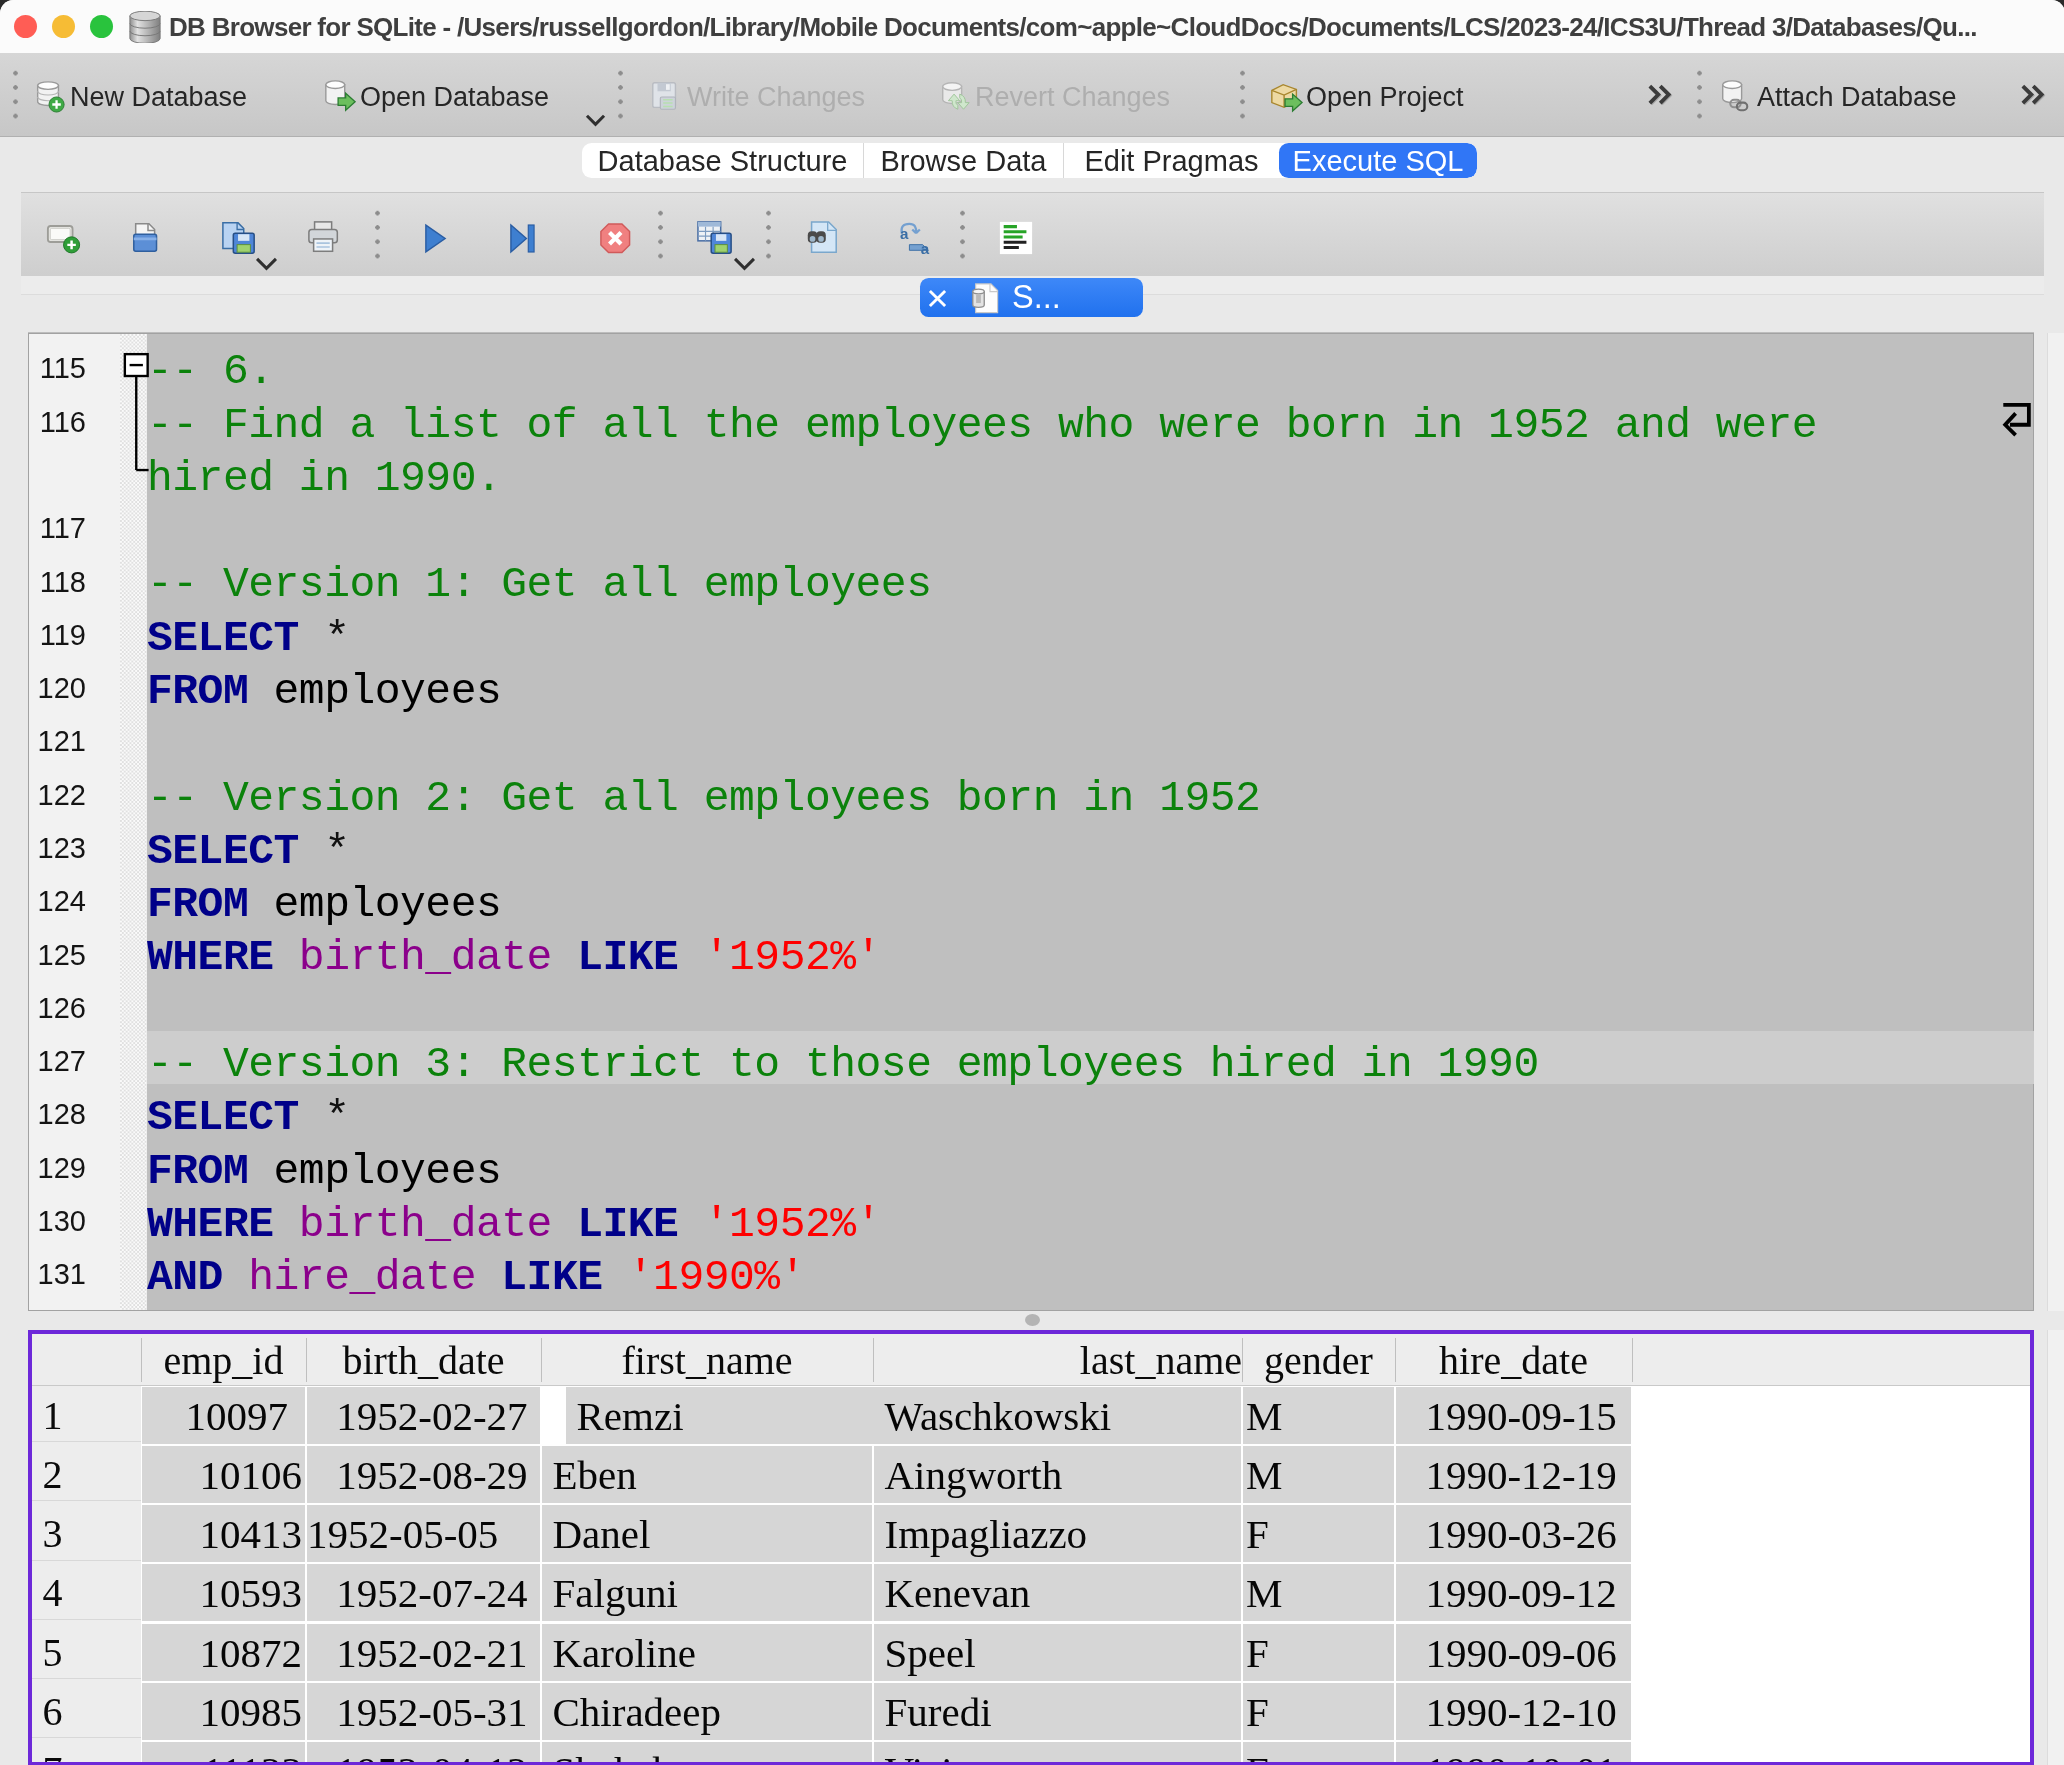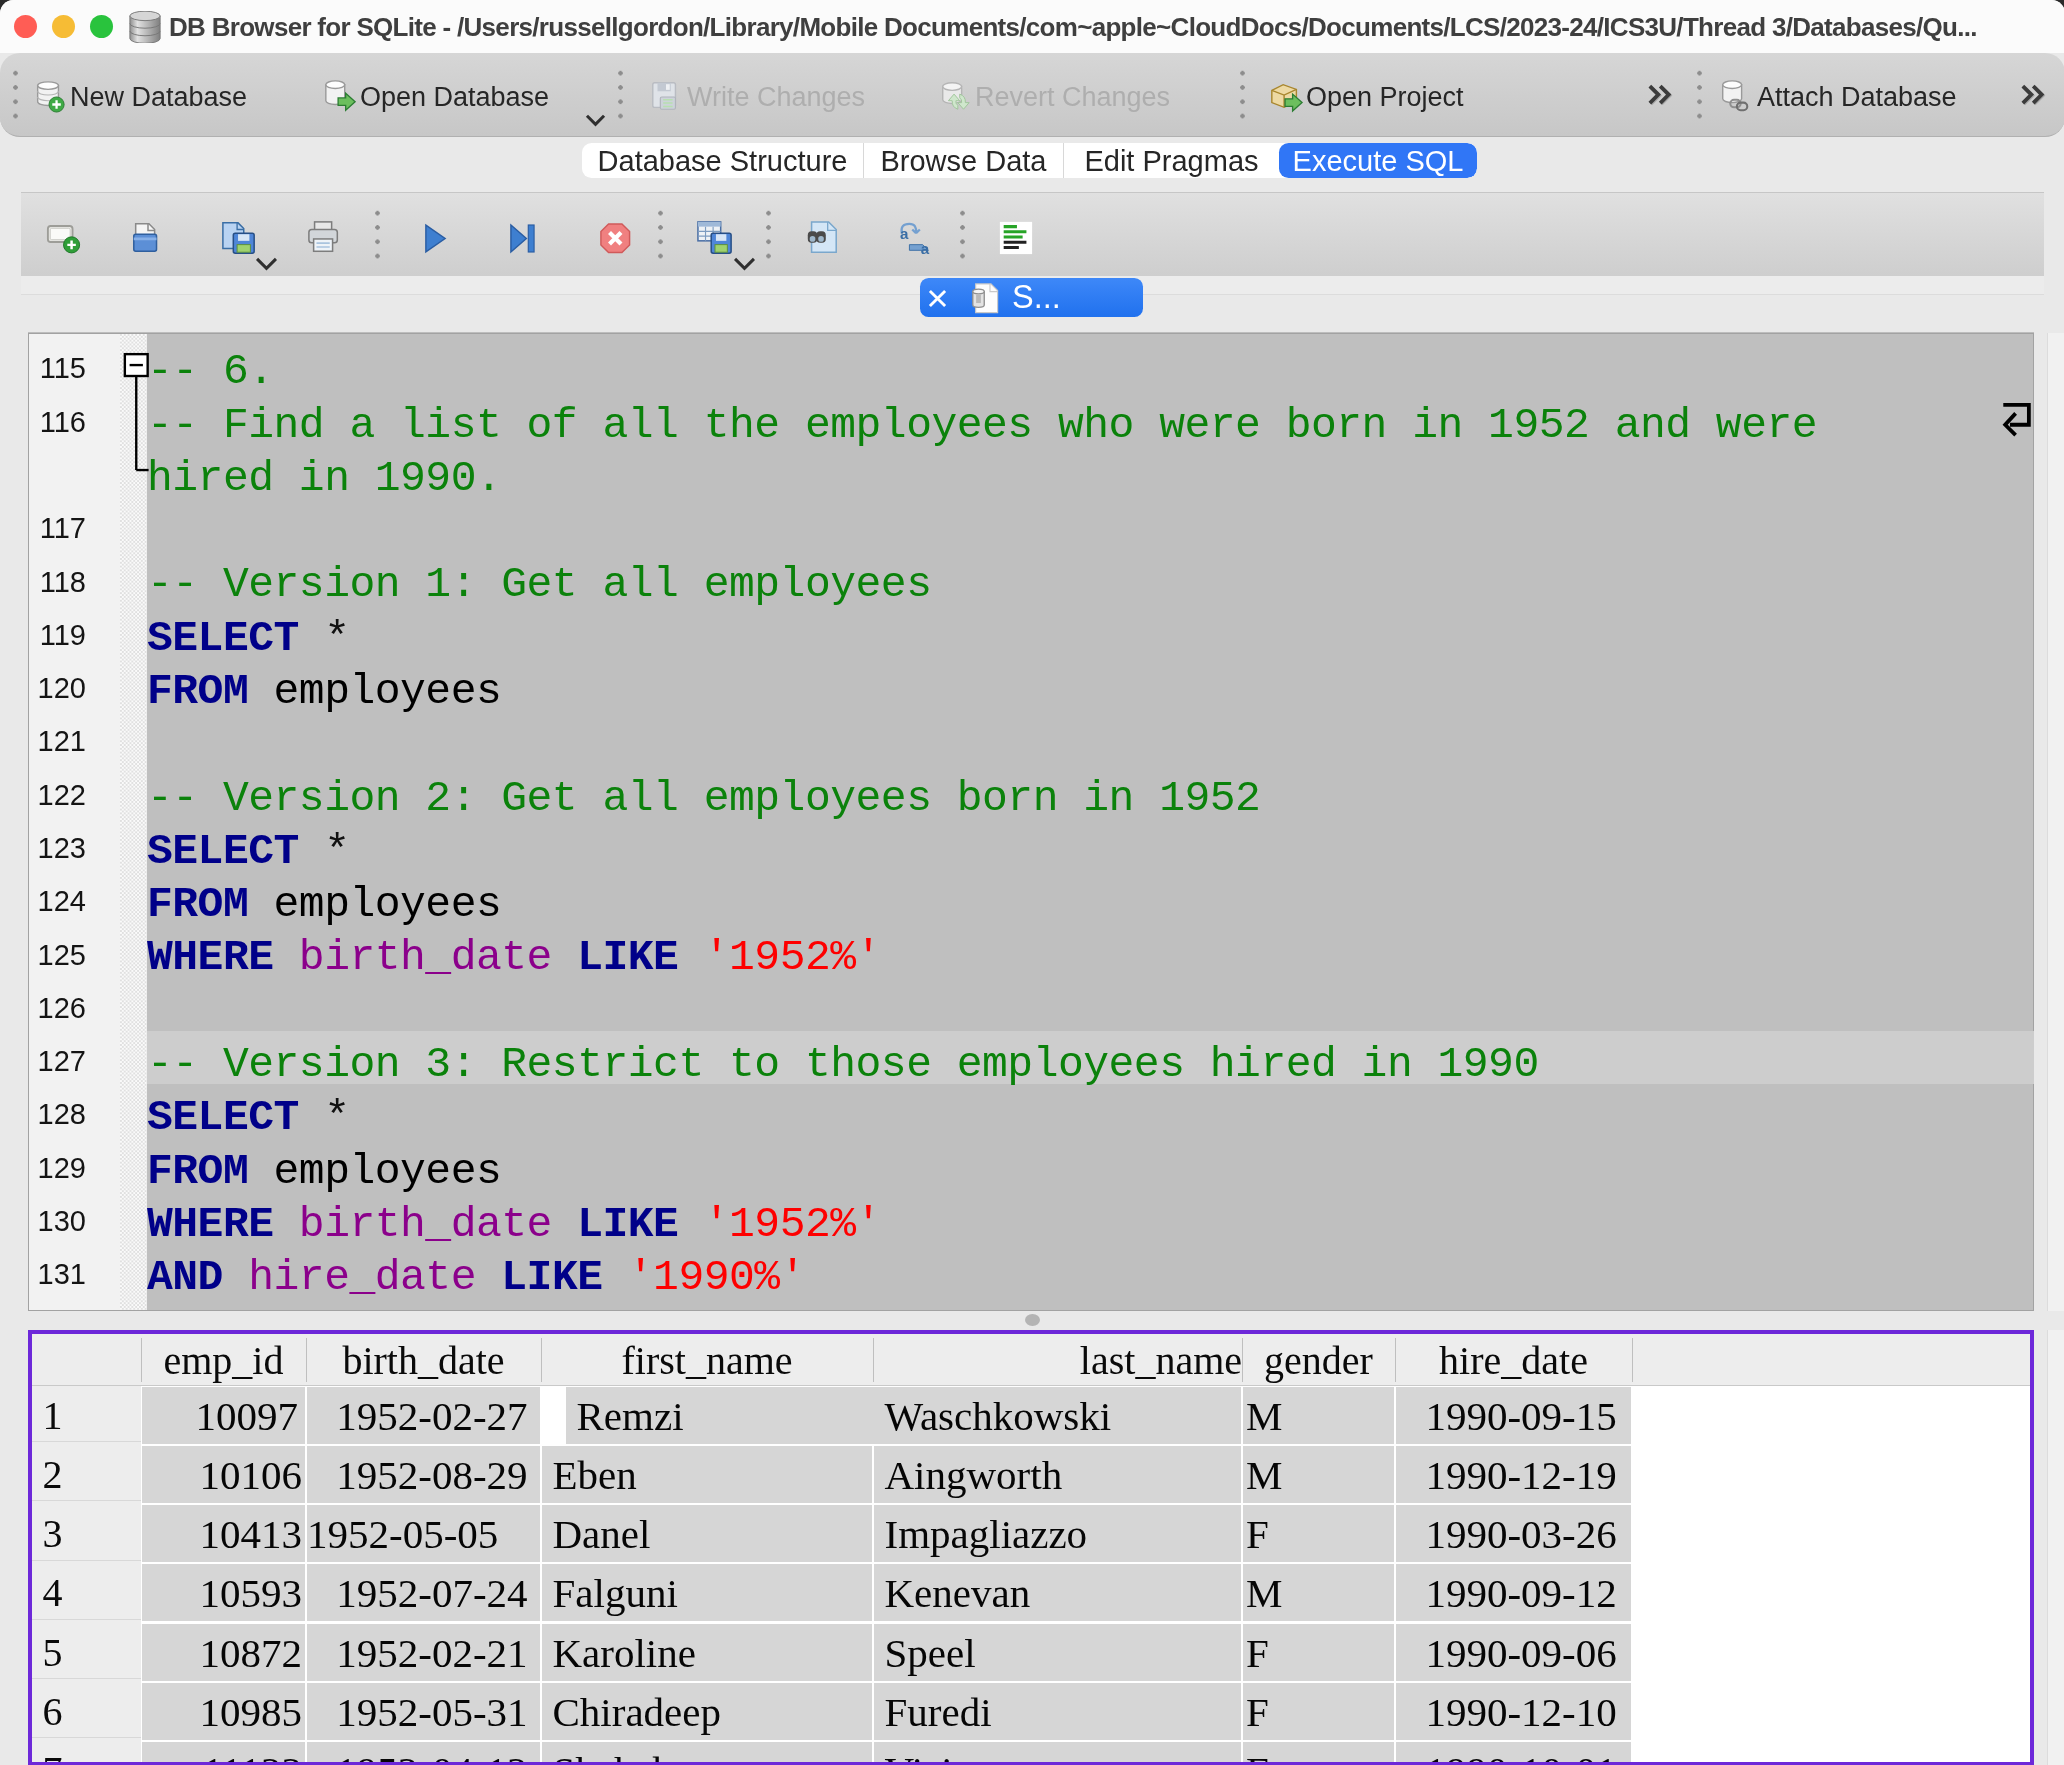--- a/index.html
+++ b/index.html
@@ -10,21 +10,21 @@
   
   .titlebar{position:absolute;left:0;top:0;width:2065px;height:53px;background:#fbfbfb;}
   .tl{position:absolute;top:15.3px;width:23px;height:23px;border-radius:50%;}
   .tl.r{left:14.3px;background:#ff5d55;}
   .tl.y{left:52px;background:#f6bc35;}
   .tl.g{left:90px;background:#29c33d;}
   .title-text{position:absolute;left:169px;top:0;height:53px;line-height:54px;
               font-size:26px;font-weight:700;color:#3f3f3f;white-space:nowrap;letter-spacing:-0.7px;}
   
   .toolbar1{position:absolute;left:0;top:53px;width:2065px;height:83px;
-            background:linear-gradient(#d6d6d6,#c7c7c7);border-bottom:1px solid #b0b0b0;border-radius:20px;}
+            background:linear-gradient(#d6d6d6,#c7c7c7);border-bottom:1px solid #b0b0b0;}
   .tbtxt{position:absolute;top:0;height:83px;line-height:88px;font-size:27px;color:#262626;white-space:nowrap;}
   .tbtxt.dis{color:#aeaeae;}
   .dotsep{position:absolute;top:13.4px;height:59px;width:4.8px;
      background-image:radial-gradient(circle,#8d8d8d 2px,transparent 2.3px);
      background-size:4.8px 14.3px;background-repeat:repeat-y;}
   
   .segwrap{position:absolute;left:582px;top:143px;width:895px;height:35px;background:#ffffff;
            border-radius:9.6px;display:flex;overflow:hidden;}
   .seg{height:35px;line-height:36px;text-align:center;font-size:29px;color:#262626;}
   .seg.sel{background:#3076f6;color:#fff;border-radius:9.6px;}
@@ -320,21 +320,21 @@
       <div class="hsep" style="left:109px;"></div>
       <div class="hsep" style="left:274px;"></div>
       <div class="hsep" style="left:509px;"></div>
       <div class="hsep" style="left:841px;"></div>
       <div class="hsep" style="left:1210px;"></div>
       <div class="hsep" style="left:1363px;"></div>
       <div class="hsep" style="left:1600px;"></div>
     </div>
     <div class="rnumcol"></div>
     <div class="rnum" style="top:53px;">1</div>
-    <div class="cell" style="left:110px;top:53px;width:163px;text-align:right;padding-right:7px;box-sizing:border-box;">10097</div>
+    <div class="cell" style="left:110px;top:53px;width:163px;text-align:right;padding-right:17px;box-sizing:border-box;">10097</div>
     <div class="cell" style="left:275px;top:53px;width:233px;text-align:right;padding-right:12.4px;box-sizing:border-box;">1952-02-27</div>
     <div class="cell" style="left:534px;top:53px;width:330px;padding-left:10.5px;box-sizing:border-box;">Remzi</div>
     <div class="cell" style="left:842px;top:53px;width:367px;padding-left:10.5px;box-sizing:border-box;">Waschkowski</div>
     <div class="cell" style="left:1211px;top:53px;width:151px;padding-left:2.9px;box-sizing:border-box;">M</div>
     <div class="cell" style="left:1364px;top:53px;width:235px;text-align:right;padding-right:14.3px;box-sizing:border-box;">1990-09-15</div>
     <div class="rnum" style="top:112px;">2</div>
     <div class="rowsep" style="top:107px;"></div>
     <div class="cell" style="left:110px;top:112px;width:163px;text-align:right;padding-right:2.9px;box-sizing:border-box;">10106</div>
     <div class="cell" style="left:275px;top:112px;width:233px;text-align:right;padding-right:12.4px;box-sizing:border-box;">1952-08-29</div>
     <div class="cell" style="left:510px;top:112px;width:330px;padding-left:10.5px;box-sizing:border-box;">Eben</div>

